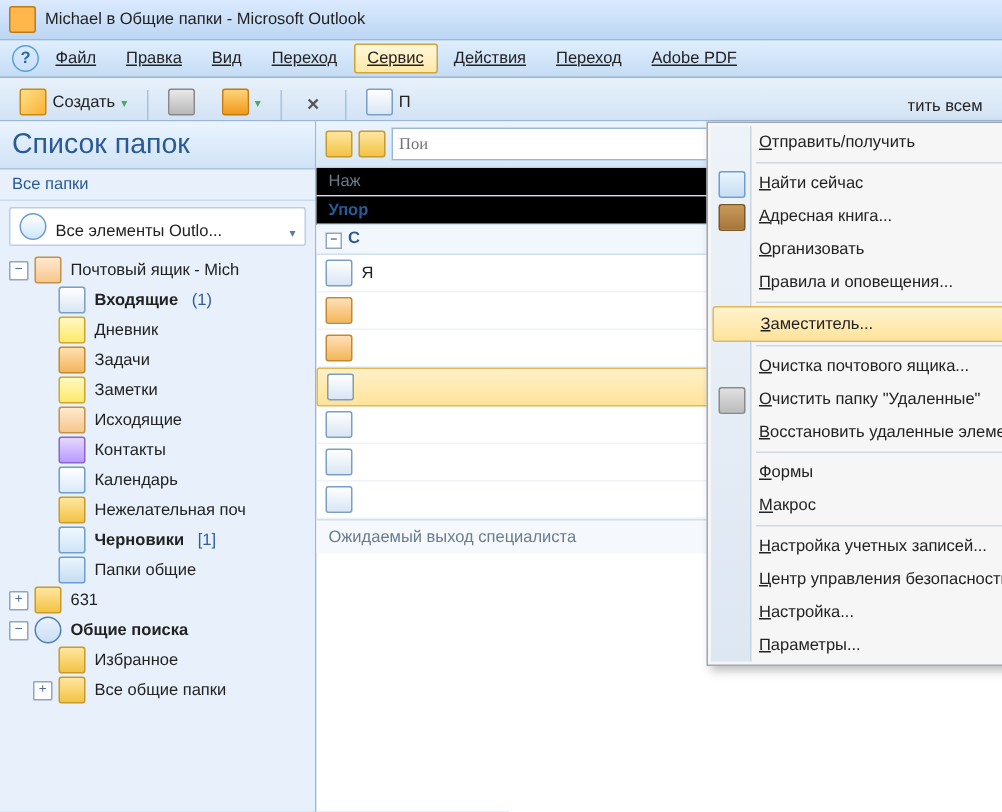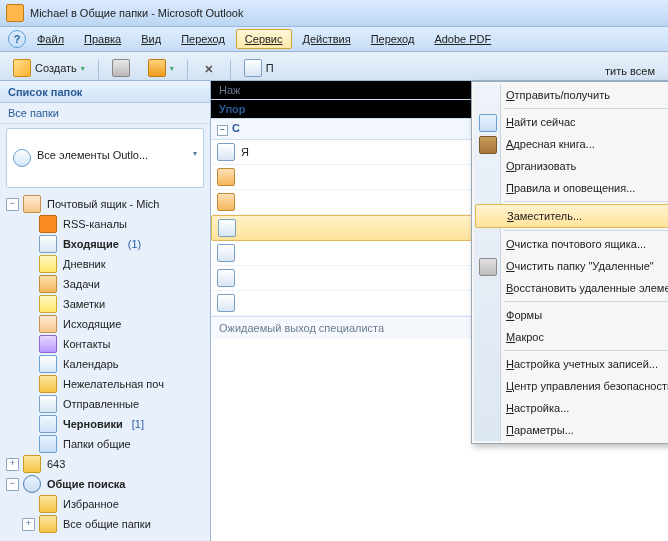--- a/index.html
+++ b/index.html
@@ -30,23 +30,23 @@
 .ic-cont{background:linear-gradient(#e5d9ff,#b99aff);border:1px solid #8866cc}
 .ic-trash{background:linear-gradient(#e0e0e0,#bcbcbc);border:1px solid #8a8a8a}
 .ic-draft{background:linear-gradient(#f0f8ff,#cfe4f7);border:1px solid #6f9ecd}
 .ic-pf{background:linear-gradient(#eaf3ff,#c9def3);border:1px solid #4f7fb1;border-radius:50%}
 .ic-out{background:linear-gradient(#ffe9cf,#f6c78c);border:1px solid #c4914a}
 .ic-sp{background:linear-gradient(#e9f4ff,#c7ddf2);border:1px solid #6d9ed2}
 .ic-person{background:linear-gradient(#ffe0b8,#f3b65a);border:1px solid #c38930}
 .body{position:relative;display:flex;height:calc(541px - 26px - 24px - 28px)}
 .nav{width:210px;background:#e7f0fb;border-right:1px solid #9cb7d6;display:flex;flex-direction:column}
 .nav-hdr{padding:5px 8px 4px;background:linear-gradient(#eaf4ff,#d0e3f6);border-bottom:1px solid #abc6e3}
-.nav-title{font-size:11px;font-weight:bold;color:#2a5a96}
+.nav-title{font-size:19px;font-weight:normal;color:#2a5a96}
 .nav-sub{padding:4px 8px;color:#2a5a96;border-bottom:1px solid #c8dbef}
-.nav-dd{display:flex;align-items:flex-start;gap:6px;padding:20px 6px;margin:4px 6px;border:1px solid #b9cfe6;background:#fff;border-radius:2px}
+.nav-dd{display:flex;align-items:flex-end;gap:6px;padding:3px 6px;margin:4px 6px;border:1px solid #b9cfe6;background:#fff;border-radius:2px}
 .nav-dd .chev{margin-left:auto;font-size:8px;color:#5a7ca1}
 .tree{flex:1;overflow:auto;padding:2px 0}
 .tn{display:flex;align-items:center;gap:4px;padding:1px 4px 1px 6px;white-space:nowrap}
 .tn .tw{width:11px;height:11px;border:1px solid #8fa6c0;background:#fff;color:#4a6d96;font-size:9px;line-height:9px;text-align:center;border-radius:1px}
 .tn .sp{width:13px}
 .tn .lbl{padding:1px 2px}
 .bold .lbl{font-weight:bold}
 .tn .cnt{color:#2a5da6}
 .indent1{padding-left:22px}
 .main{flex:1;background:#fff;position:relative;display:flex;flex-direction:column}
@@ -135,25 +135,20 @@
       <span>Все элементы Outlo...</span>
       <span class="chev">▾</span>
     </div>
     <div class="tree">
       <div class="tn">
         <span class="tw">−</span>
         <span class="ic ic-out"></span>
         <span class="lbl">Почтовый ящик - Mich</span>
       </div>
       <div id="tree-items">
-          <div class="tn indent1">
-            <span class="sp"></span>
-            <span class="ic ic-rss"></span>
-            <span class="lbl">RSS-каналы</span>
-          </div>
           <div class="tn indent1 bold">
             <span class="sp"></span>
             <span class="ic ic-mail"></span>
             <span class="lbl">Входящие</span>
             <span class="cnt">&nbsp;(1)</span>
           </div>
           <div class="tn indent1">
             <span class="sp"></span>
             <span class="ic ic-note"></span>
             <span class="lbl">Дневник</span>
@@ -180,43 +175,38 @@
           </div>
           <div class="tn indent1">
             <span class="sp"></span>
             <span class="ic ic-cal"></span>
             <span class="lbl">Календарь</span>
           </div>
           <div class="tn indent1">
             <span class="sp"></span>
             <span class="ic ic-folder"></span>
             <span class="lbl">Нежелательная поч</span>
-          </div>
-          <div class="tn indent1">
-            <span class="sp"></span>
-            <span class="ic ic-mail"></span>
-            <span class="lbl">Отправленные</span>
           </div>
           <div class="tn indent1 bold">
             <span class="sp"></span>
             <span class="ic ic-draft"></span>
             <span class="lbl">Черновики</span>
             <span class="cnt">&nbsp;[1]</span>
           </div>
           <div class="tn indent1">
             <span class="sp"></span>
             <span class="ic ic-sp"></span>
             <span class="lbl">Папки общие</span>
           </div>
         </div>
       <div id="tree-extra">
           <div class="tn">
             <span class="tw">+</span>
             <span class="ic ic-folder"></span>
-            <span class="lbl">643</span>
+            <span class="lbl">631</span>
           </div>
           <div class="tn bold">
             <span class="tw">−</span>
             <span class="ic ic-pf"></span>
             <span class="lbl">Общие поиска</span>
           </div>
           <div class="tn indent1">
             <span class="sp"></span>
             <span class="ic ic-folder"></span>
             <span class="lbl">Избранное</span>
@@ -224,20 +214,30 @@
           <div class="tn indent1">
             <span class="tw">+</span>
             <span class="ic ic-folder"></span>
             <span class="lbl">Все общие папки</span>
           </div>
         </div>
     </div>
   </div>
 
   <div class="main">
+    <div class="srch">
+      <span class="ic ic-folder"></span>
+      <span class="ic ic-folder"></span>
+      <input type="text" placeholder="Пои" style="">
+      <span style="color:#6a7b8d">ска</span>
+      <div class="go">
+          <span class="ic ic-search" style="width:12px;height:12px"></span>
+          <span style="font-size:8px;color:#557">▾</span>
+        </div>
+    </div>
     <div class="hint">Наж</div>
     <div class="hint" style="font-weight:bold;color:#2a5a96">Упор</div>
     <div class="grp"><span class="tw">−</span><span>С</span></div>
     <div id="rows">
         <div class="row">
           <span class="ic ic-mail ri"></span>
           <span class="rtxt">Я</span>
           <span class="flags">
             <span class="flag-sq"></span>
             <span class="flag-fl">⚑</span>

